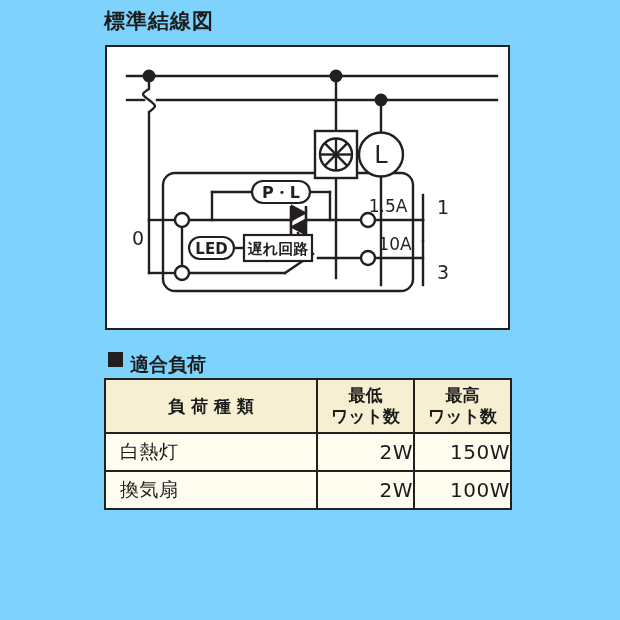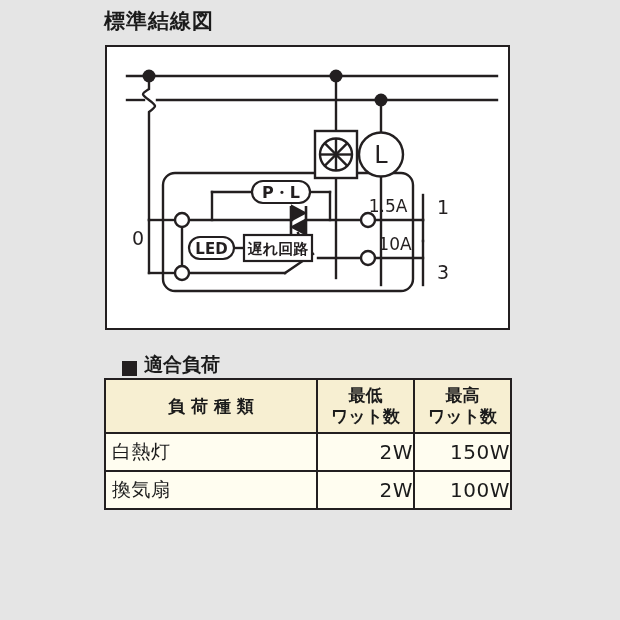--- a/index.html
+++ b/index.html
@@ -5,21 +5,21 @@
 <style>
   html, body {
     margin: 0;
     padding: 0;
     background: #ffffff;
   }
   #page {
     position: relative;
     width: 620px;
     height: 620px;
-    background: #e5e5e5;
+    background: #7dd3fc;
     font-family: "DejaVu Sans", "Liberation Sans", sans-serif;
     overflow: hidden;
   }
 
   
   #diagram-title {
     position: absolute;
     left: 104px;
     top: 8px;
     font-size: 21px;
@@ -43,29 +43,29 @@
     position: absolute;
     left: 105px;
     top: 45px;
     width: 405px;
     height: 285px;
   }
 
   
   #loads-heading {
     position: absolute;
-    left: 122px;
+    left: 108px;
     top: 352px;
     font-size: 19px;
     font-weight: bold;
     color: #1b1b1b;
     line-height: 24px;
     white-space: nowrap;
     display: flex;
-    align-items: flex-end;
+    align-items: flex-start;
     gap: 7px;
   }
   #loads-heading .bullet {
     display: inline-block;
     width: 15px;
     height: 15px;
     background: #231f20;
     flex: none;
   }
 
@@ -98,21 +98,21 @@
   }
   #loads-table tbody td {
     background: #fffdf0;
     height: 36px;
     font-size: 19px;
     font-weight: normal;
     text-align: right;
   }
   #loads-table tbody td.type {
     text-align: left;
-    padding-left: 6px;
+    padding-left: 14px;
     letter-spacing: 0.5px;
     font-size: 19px;
   }
   #loads-table tbody td.num {
     font-size: 20px;
     letter-spacing: 0.5px;
   }
   .col-type  { width: 212px; }
   .col-min   { width: 97px; }
   .col-max   { width: 97px; }

